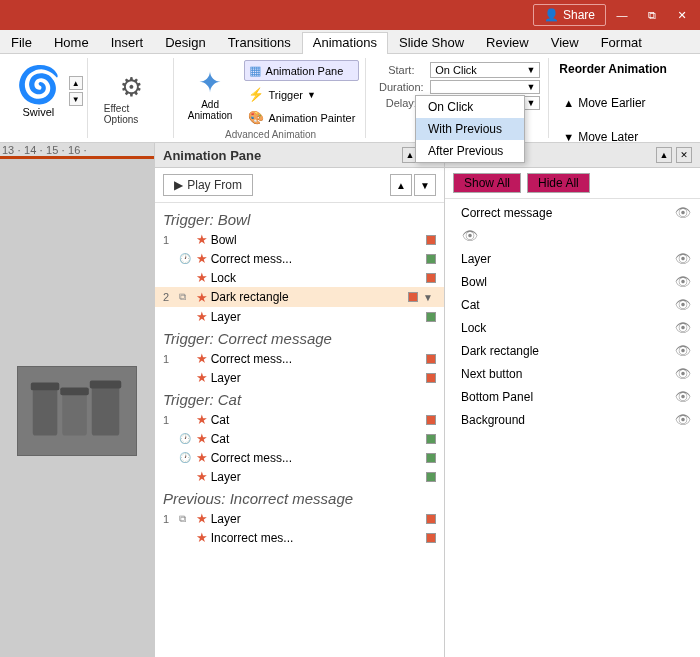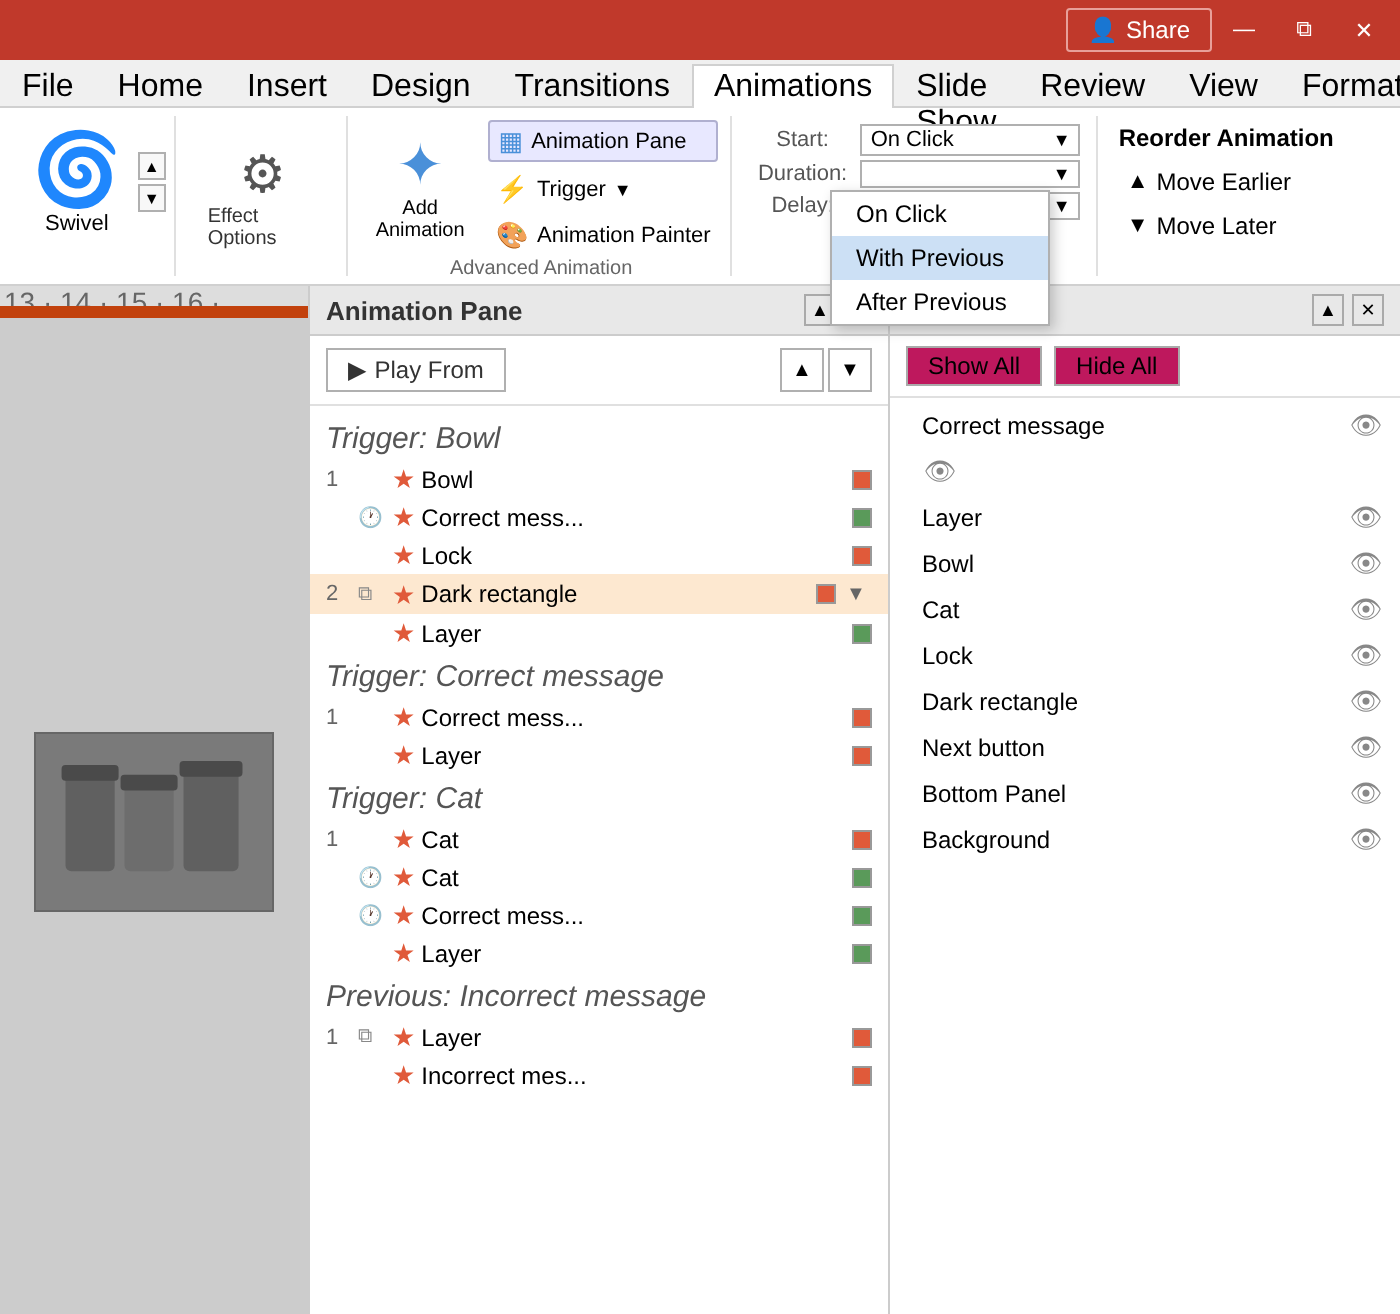--- a/index.html
+++ b/index.html
@@ -119,21 +119,21 @@
       font-size: 12px;
       cursor: pointer;
     }
     .dropdown-item.highlighted { background: #cce0f5; }
 
     
     .reorder-group {
       display: flex;
       flex-direction: column;
       padding: 4px 8px;
-      gap: 4px;
+      gap: 16px;
       font-size: 12px;
     }
     .reorder-title { font-size: 12px; font-weight: 600; margin-bottom: 2px; }
     .reorder-item {
       display: flex;
       align-items: center;
       gap: 4px;
       cursor: pointer;
       padding: 2px 4px;
     }
@@ -150,25 +150,25 @@
       width: 155px;
       background: #e8e8e8;
       border-right: 1px solid #ccc;
       overflow: hidden;
       display: flex;
       flex-direction: column;
     }
     .slide-ruler {
       height: 16px;
       background: #ddd;
-      border-bottom: 6px solid #c2410c;
-      font-size: 14px;
+      border-bottom: 3px solid #c2410c;
+      font-size: 11px;
       color: #666;
       display: flex;
-      align-items: flex-start;
+      align-items: flex-end;
       padding-left: 2px;
       overflow: hidden;
     }
     .slide-thumbnail {
       flex: 1;
       background: #ccc;
       display: flex;
       align-items: center;
       justify-content: center;
       position: relative;
@@ -374,21 +374,21 @@
     
     .ribbon-tabs {
       display: flex;
       height: 24px;
       background: #f0f0f0;
       border-bottom: 1px solid #d0d0d0;
       padding-top: 2px;
     }
     .ribbon-tab {
       padding: 2px 10px;
-      font-size: 16px;
+      font-size: 13px;
       cursor: pointer;
       border: 1px solid transparent;
       border-bottom: none;
       background: transparent;
     }
     .ribbon-tab.active {
       background: white;
       border-color: #d0d0d0;
       border-bottom-color: white;
       margin-bottom: -1px;

